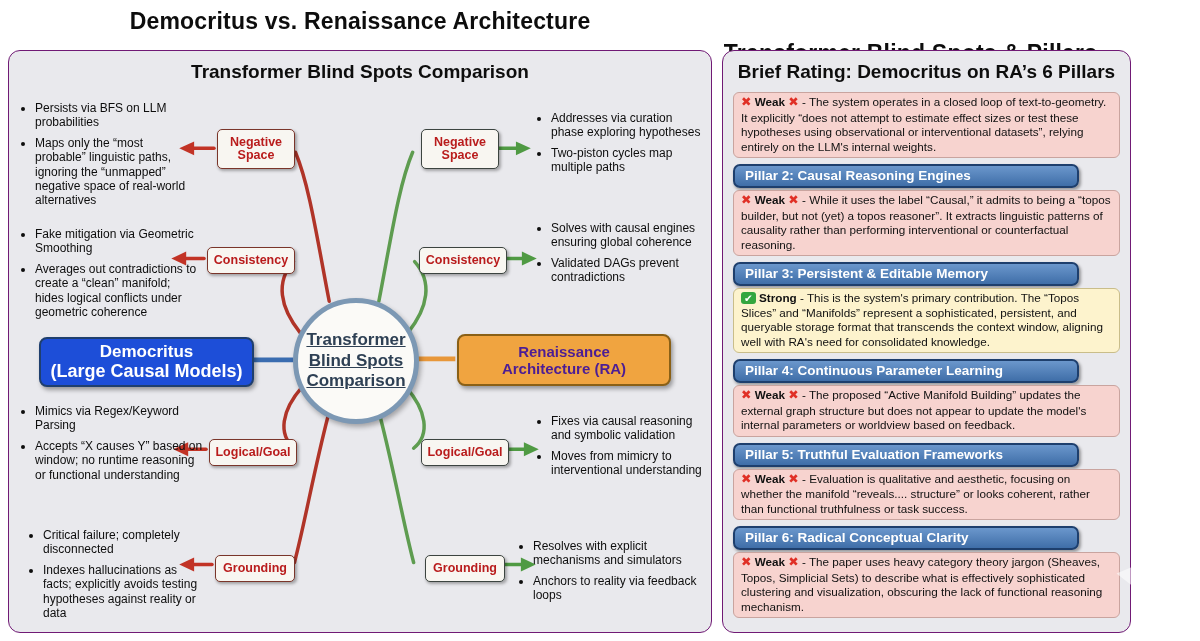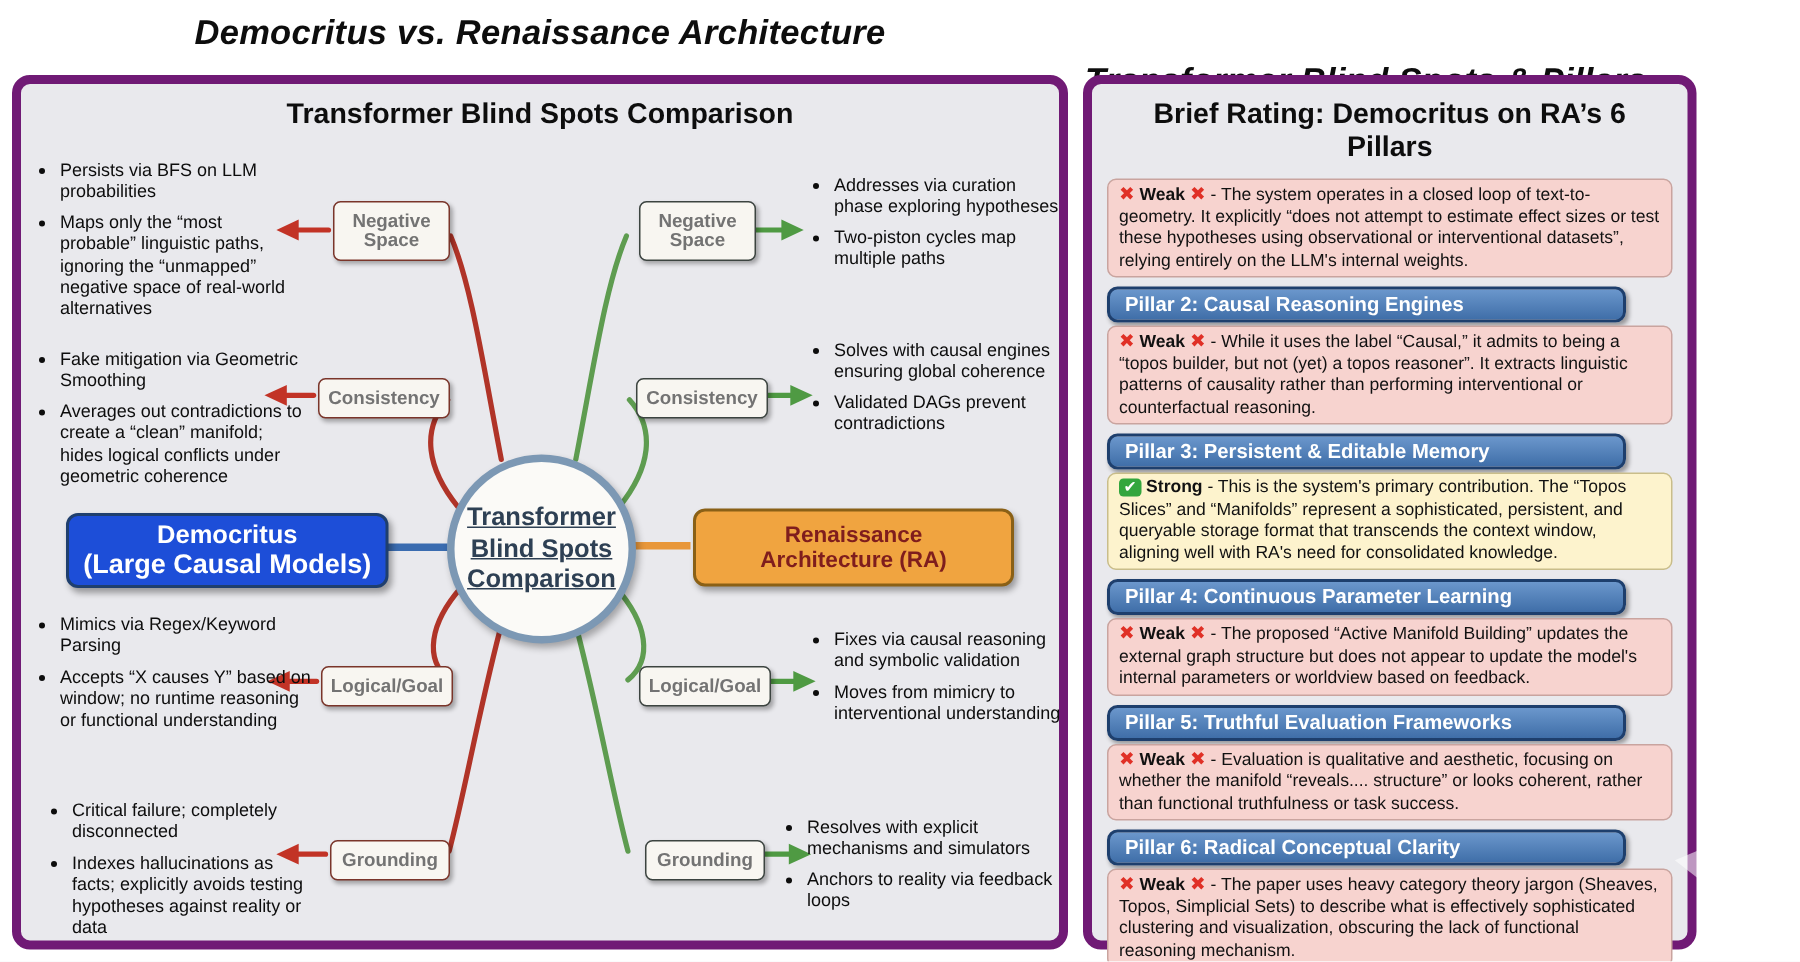--- a/index.html
+++ b/index.html
@@ -1,46 +1,46 @@
 <!DOCTYPE html>
 <html><head>
 <meta charset="utf-8">
 <style>
   * { margin:0; padding:0; box-sizing:border-box; }
   html,body { background:#fff; }
   body { font-family:"Liberation Sans","DejaVu Sans",sans-serif; color:#0d0d0d; }
   .stage { position:relative; width:1200px; height:641px; background:#fff; overflow:hidden; }
 
-  .page-title { position:absolute; top:8px; font-size:23px; font-weight:700; text-align:center; letter-spacing:.2px;font-style:italic; }
+  .page-title { position:absolute; top:8px; font-size:23px; font-weight:700; text-align:center; letter-spacing:.2px; }
   .pt-left  { left:10px;  width:700px; }
   .pt-right { left:708px; width:405px;margin-top:32px; }
 
-  .panel { position:absolute; top:50px; background:#e9e9ed; border:6px solid #701a75; border-radius:12px; }
+  .panel { position:absolute; top:50px; background:#e9e9ed; border:1px solid #701a75; border-radius:12px; }
   .panel-left  { left:8px;   width:704px; height:583px; }
   .panel-right { left:722px; width:409px; height:583px; padding:8px 10px; }
 
   .panel-title { position:absolute; top:10px; left:0; width:100%; text-align:center; font-size:19px; font-weight:700; }
 
   .connectors { position:absolute; left:0; top:0; width:700px; height:579px; pointer-events:none; }
 
   .bullets { position:absolute; list-style:disc; padding-left:14px; font-size:12px; line-height:1.18; }
   .bullets li { margin-bottom:7px; }
 
   .bbox { position:absolute; display:flex; align-items:center; justify-content:center; text-align:center;
           background:#f8f6f1; border-radius:5px; font-weight:700; font-size:12.5px; line-height:1.08;
-          color:#737373; box-shadow:1.5px 2px 3px rgba(0,0,0,.3); padding:1px; }
+          color:#b91c1c; box-shadow:1.5px 2px 3px rgba(0,0,0,.3); padding:1px; }
   .bbox.left  { border:1.5px solid #7a352a; }
   .bbox.right { border:1.5px solid #3c4440; }
 
   .entity { position:absolute; display:flex; flex-direction:column; align-items:center; justify-content:center;
             border-radius:8px; box-shadow:2px 3px 4px rgba(0,0,0,.35); text-align:center; line-height:1.15; }
   .entity-democritus { background:#1d4ed8; border:2px solid #1f3f6e; color:#fff; }
   .entity-democritus .l1 { font-size:17px; font-weight:700; }
   .entity-democritus .l2 { font-size:18px; font-weight:700; }
-  .entity-ra { background:#f0a440; border:2px solid #8a6016; color:#7f1d1d; }
+  .entity-ra { background:#f0a440; border:2px solid #8a6016; color:#4c1d95; }
   .entity-ra .l1, .entity-ra .l2 { font-size:15px; font-weight:700; }
 
   .center-circle { position:absolute; left:284px; top:247px; width:126px; height:126px; border-radius:50%;
             background:#fbfaf7; border:5px solid #7c98b4; display:flex; align-items:center; justify-content:center;
             text-align:center; font-size:17px; font-weight:700; color:#2e4054; line-height:1.2;
             box-shadow:2px 3px 5px rgba(0,0,0,.3);text-decoration:underline; }
   .prelines { white-space:pre-line; }
 
   .ratings-title { text-align:center; font-size:19px; font-weight:700; margin:2px 0 9px; }
   .pillar { margin-bottom:6px; }

